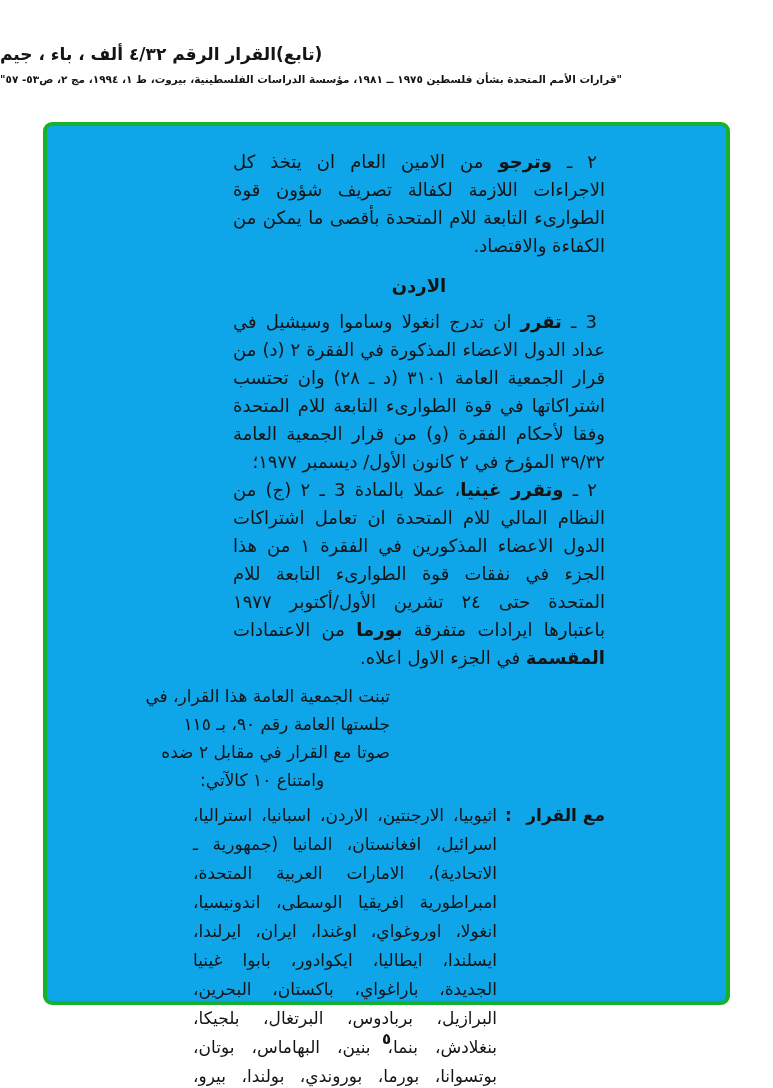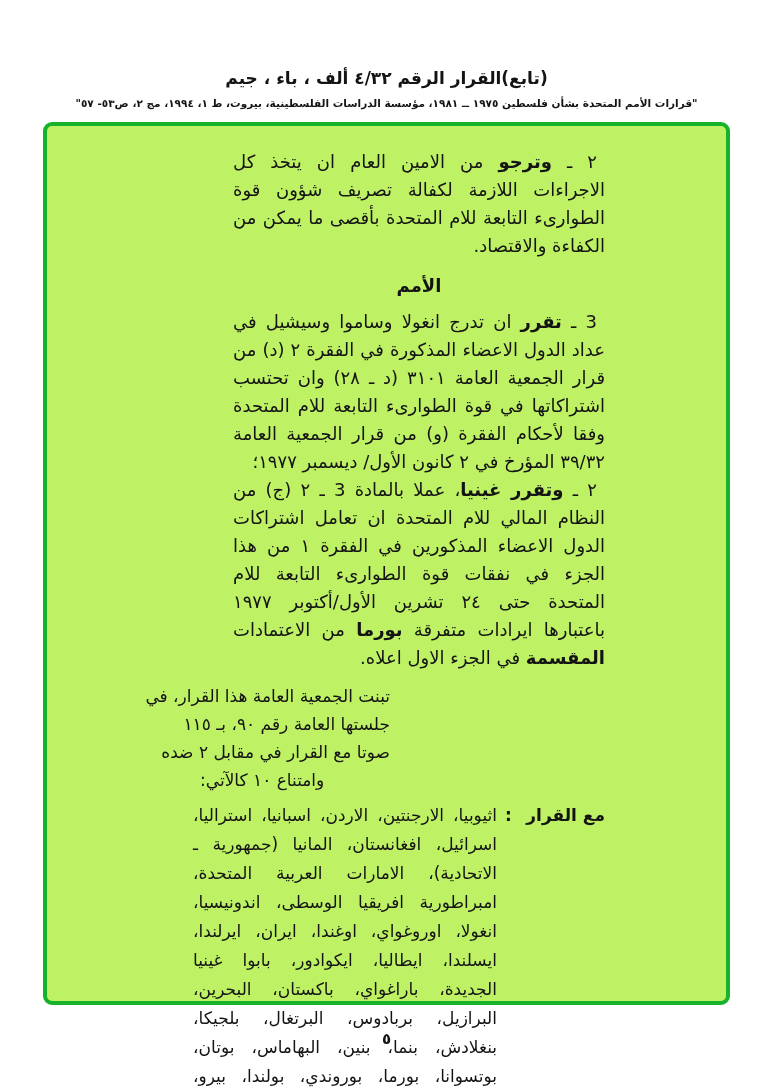--- a/index.html
+++ b/index.html
@@ -2,33 +2,33 @@
 <html lang="ar"><head>
 <meta charset="utf-8">
 <style>
   html,body{margin:0;padding:0;}
   body{
     width:773px;height:1088px;position:relative;overflow:hidden;
     background:#ffffff;color:#141414;
     font-family:"DejaVu Sans", sans-serif;
   }
   .header{
-    position:absolute;top:68px;left:0;width:100%;
-    direction:rtl;text-align:center;
+    position:absolute;top:44px;left:0;width:100%;
+    direction:rtl;text-align:left;
   }
   .doc-title{
     font-size:17px;font-weight:bold;letter-spacing:0;
   }
   .doc-citation{
     margin-top:9px;font-size:10.5px;font-weight:bold;white-space:nowrap;
   }
   .green-box{
     position:absolute;left:43px;top:122px;width:687px;height:883px;
     box-sizing:border-box;border:4px solid #17b22c;border-radius:9px;
-    background:#bef264;
+    background:#0ea5e9;
   }
   .content{
     position:absolute;top:0;right:121px;width:412px;
     direction:rtl;padding-top:22px;
   }
   .para{
     margin:0 0 0 0;margin-left:0;margin-right:0;
     font-size:18px;line-height:28px;text-align:justify;
     margin-right:0;padding-right:0;
     margin-left:0;
@@ -65,21 +65,21 @@
 <body>
 
 <div class="header">
   <div class="doc-title">(تابع)القرار الرقم ٤/٣٢ ألف ، باء ، جيم</div>
   <div class="doc-citation">"قرارات الأمم المتحدة بشأن فلسطين ١٩٧٥ ــ ١٩٨١، مؤسسة الدراسات الفلسطينية، بيروت، ط ١، ١٩٩٤، مج ٢، ص٥٣- ٥٧"</div>
 </div>
 
 <div class="green-box">
   <div class="content">
     <p class="para"><span>٢ ـ </span><b>وترجو</b><span> من الامين العام ان يتخذ كل الاجراءات اللازمة لكفالة تصريف شؤون قوة الطوارىء التابعة للام المتحدة بأقصى ما يمكن من الكفاءة والاقتصاد.</span></p>
-    <div class="heading3">الأمم</div>
+    <div class="heading3">الاردن</div>
     <p class="para"><span>3 ـ </span><b>تقرر</b><span> ان تدرج انغولا وساموا وسيشيل في عداد الدول الاعضاء المذكورة في الفقرة ٢ (د) من قرار الجمعية العامة ٣١٠١ (د ـ ٢٨) وان تحتسب اشتراكاتها في قوة الطوارىء التابعة للام المتحدة وفقا لأحكام الفقرة (و) من قرار الجمعية العامة ٣٩/٣٢ المؤرخ في ٢ كانون الأول/ ديسمبر ١٩٧٧؛</span></p>
     <p class="para"><span>٢ ـ </span><b>وتقرر غينيا</b><span>، عملا بالمادة 3 ـ ٢ (ج) من النظام المالي للام المتحدة ان تعامل اشتراكات الدول الاعضاء المذكورين في الفقرة ١ من هذا الجزء في نفقات قوة الطوارىء التابعة للام المتحدة حتى ٢٤ تشرين الأول/أكتوبر ١٩٧٧ باعتبارها ايرادات متفرقة </span><b>بورما</b><span> من الاعتمادات </span><b>المقسمة</b><span> في الجزء الاول اعلاه.</span></p>
     <div class="note">
         <div class="note-line">تبنت الجمعية العامة هذا القرار، في</div>
         <div class="note-line">جلستها العامة رقم ٩٠، بـ ١١٥</div>
         <div class="note-line">صوتا مع القرار في مقابل ٢ ضده</div>
         <div class="note-line">وامتناع ١٠ كالآتي:</div>
       </div>
     <div class="votes">
       <div class="vote-label">

